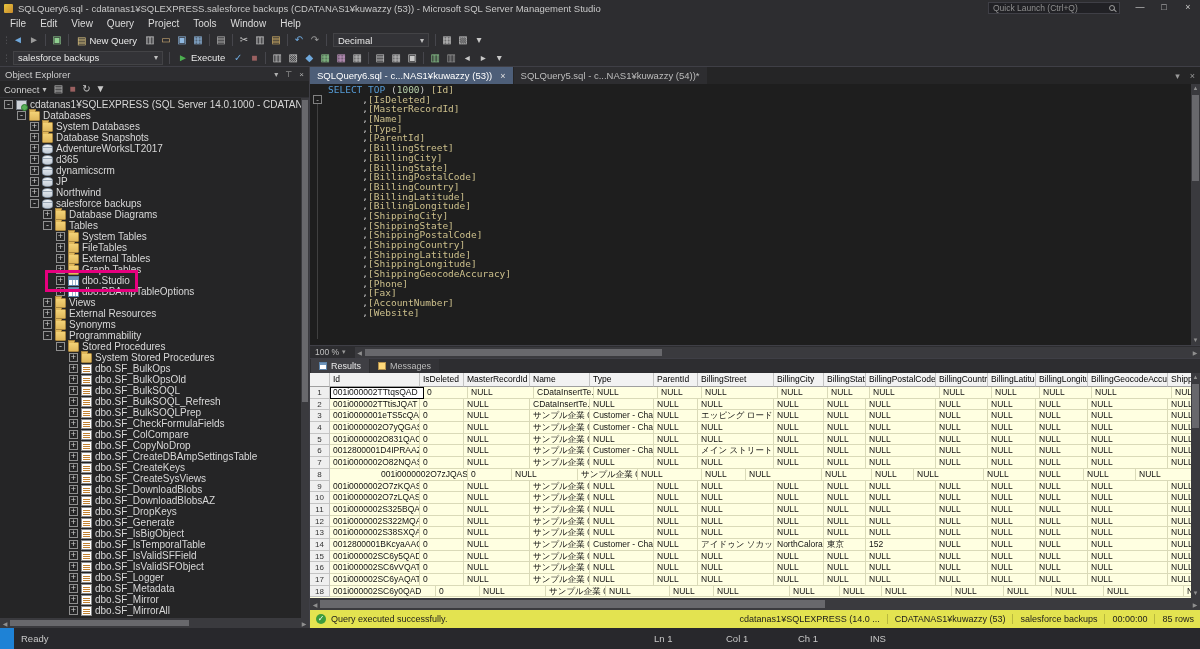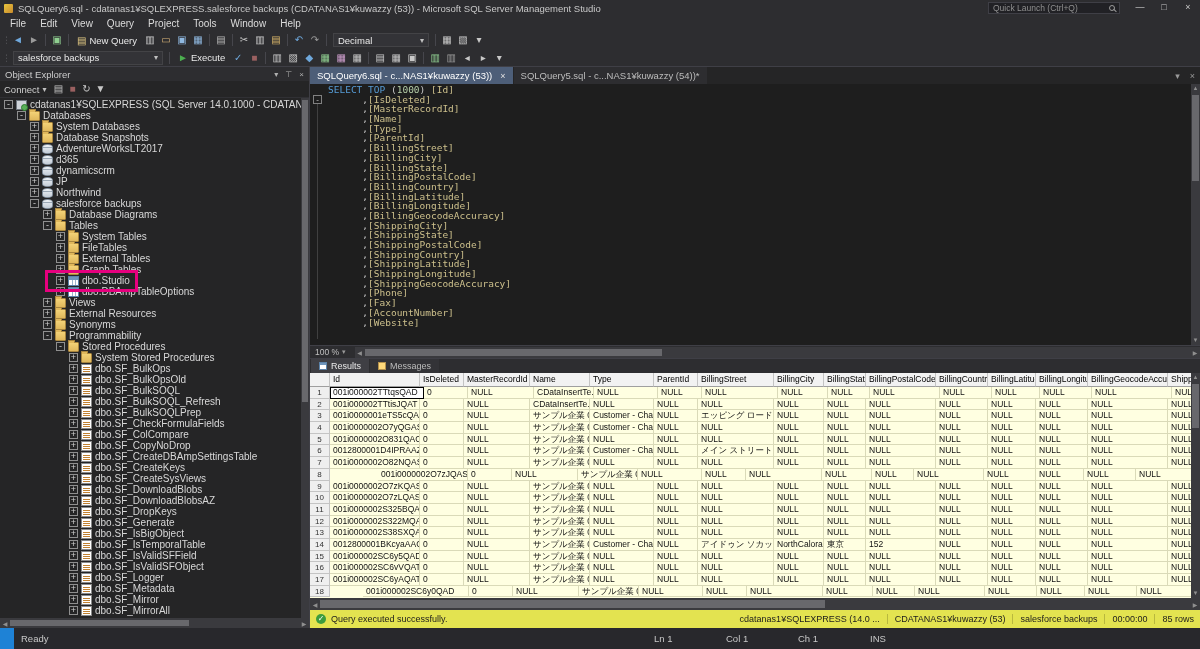--- a/index.html
+++ b/index.html
@@ -521,21 +521,20 @@
             <div class="ed-line"><span class="tok-p">      ,</span><span class="tok-d">[Name]</span></div>
             <div class="ed-line"><span class="tok-p">      ,</span><span class="tok-d">[Type]</span></div>
             <div class="ed-line"><span class="tok-p">      ,</span><span class="tok-d">[ParentId]</span></div>
             <div class="ed-line"><span class="tok-p">      ,</span><span class="tok-d">[BillingStreet]</span></div>
             <div class="ed-line"><span class="tok-p">      ,</span><span class="tok-d">[BillingCity]</span></div>
             <div class="ed-line"><span class="tok-p">      ,</span><span class="tok-d">[BillingState]</span></div>
             <div class="ed-line"><span class="tok-p">      ,</span><span class="tok-d">[BillingPostalCode]</span></div>
             <div class="ed-line"><span class="tok-p">      ,</span><span class="tok-d">[BillingCountry]</span></div>
             <div class="ed-line"><span class="tok-p">      ,</span><span class="tok-d">[BillingLatitude]</span></div>
             <div class="ed-line"><span class="tok-p">      ,</span><span class="tok-d">[BillingLongitude]</span></div>
-            <div class="ed-line"><span class="tok-p">      ,</span><span class="tok-d">[BillingGeocodeAccuracy]</span></div>
             <div class="ed-line"><span class="tok-p">      ,</span><span class="tok-d">[ShippingCity]</span></div>
             <div class="ed-line"><span class="tok-p">      ,</span><span class="tok-d">[ShippingState]</span></div>
             <div class="ed-line"><span class="tok-p">      ,</span><span class="tok-d">[ShippingPostalCode]</span></div>
             <div class="ed-line"><span class="tok-p">      ,</span><span class="tok-d">[ShippingCountry]</span></div>
             <div class="ed-line"><span class="tok-p">      ,</span><span class="tok-d">[ShippingLatitude]</span></div>
             <div class="ed-line"><span class="tok-p">      ,</span><span class="tok-d">[ShippingLongitude]</span></div>
             <div class="ed-line"><span class="tok-p">      ,</span><span class="tok-d">[ShippingGeocodeAccuracy]</span></div>
             <div class="ed-line"><span class="tok-p">      ,</span><span class="tok-d">[Phone]</span></div>
             <div class="ed-line"><span class="tok-p">      ,</span><span class="tok-d">[Fax]</span></div>
             <div class="ed-line"><span class="tok-p">      ,</span><span class="tok-d">[AccountNumber]</span></div>
@@ -894,21 +893,21 @@
               <div class="g-c" style="width: 42px;">NULL</div>
               <div class="g-c" style="width: 70px;">NULL</div>
               <div class="g-c" style="width: 52px;">NULL</div>
               <div class="g-c" style="width: 48px;">NULL</div>
               <div class="g-c" style="width: 52px;">NULL</div>
               <div class="g-c" style="width: 80px;">NULL</div>
               <div class="g-c" style="width: 60px;">NULL</div>
             </div>
             <div class="g-row">
               <div class="g-rn">18</div>
-              <div class="g-c" style="width: 106px; margin-left: 33px;">001i000002SC6y0QAD</div>
+              <div class="g-c" style="width: 106px;">001i000002SC6y0QAD</div>
               <div class="g-c" style="width: 44px;">0</div>
               <div class="g-c" style="width: 66px;">NULL</div>
               <div class="g-c" style="width: 60px;">サンプル企業 02</div>
               <div class="g-c" style="width: 64px;">NULL</div>
               <div class="g-c" style="width: 44px;">NULL</div>
               <div class="g-c" style="width: 76px;">NULL</div>
               <div class="g-c" style="width: 50px;">NULL</div>
               <div class="g-c" style="width: 42px;">NULL</div>
               <div class="g-c" style="width: 70px;">NULL</div>
               <div class="g-c" style="width: 52px;">NULL</div>

